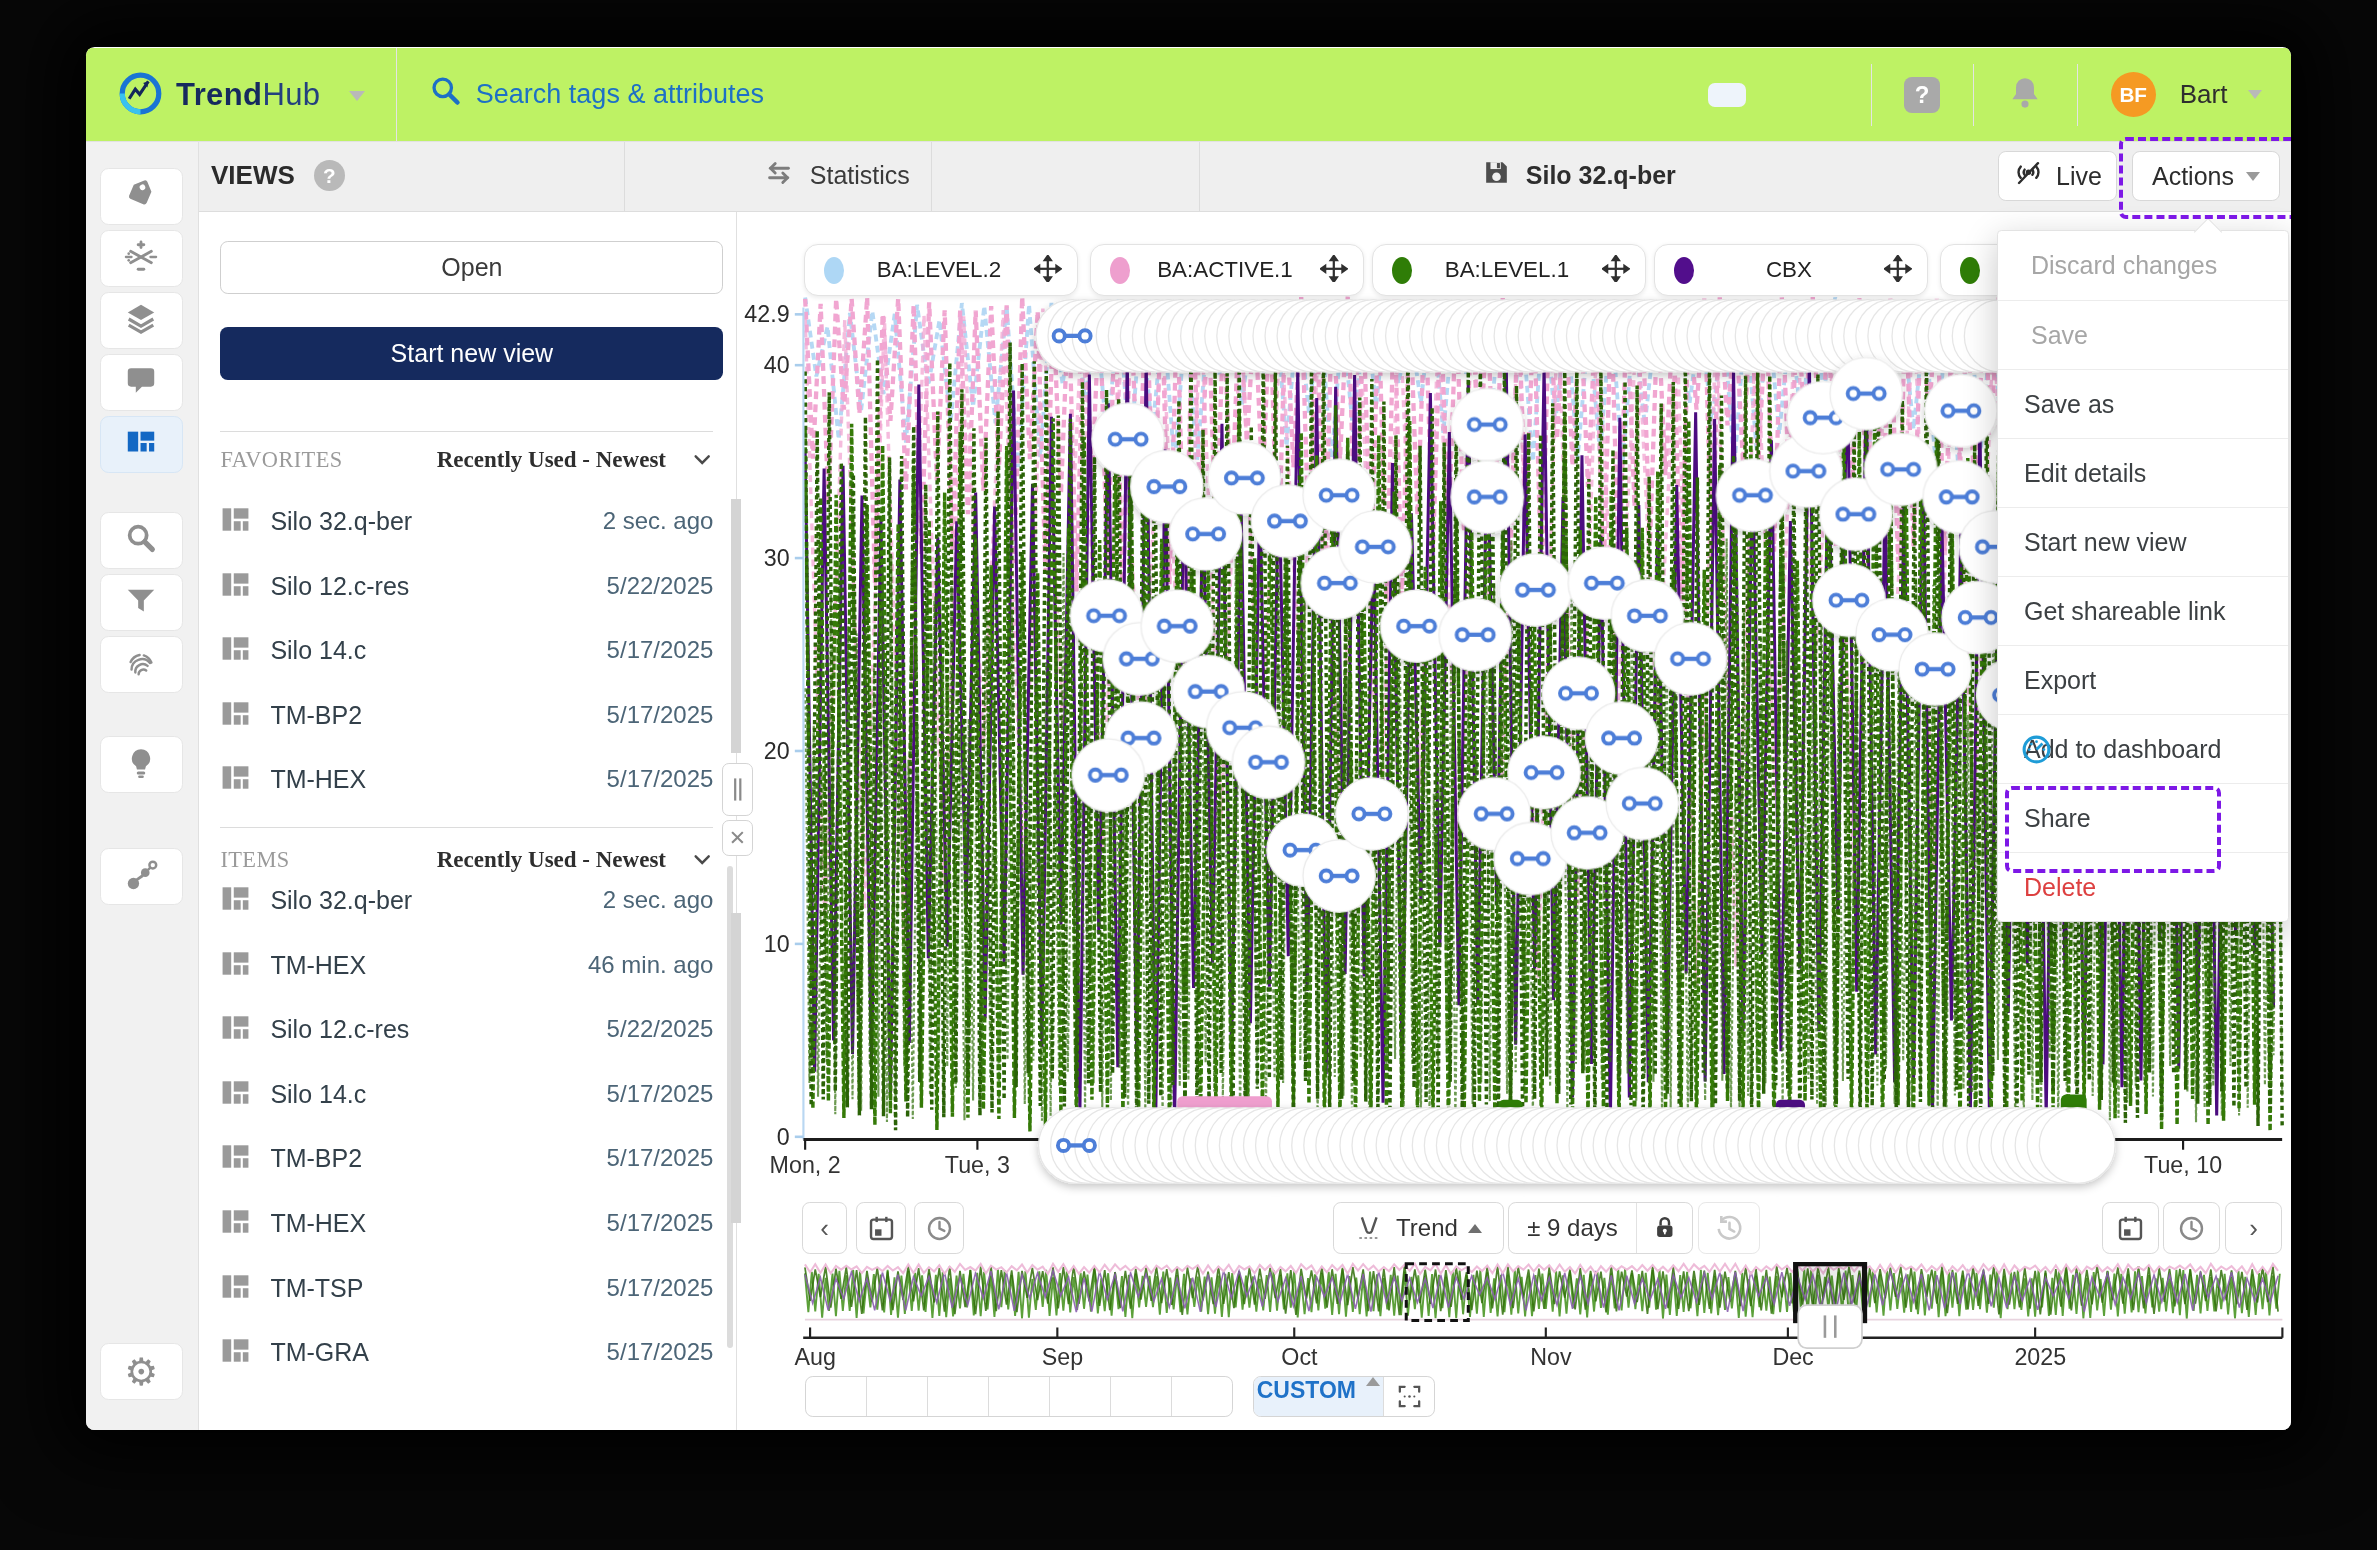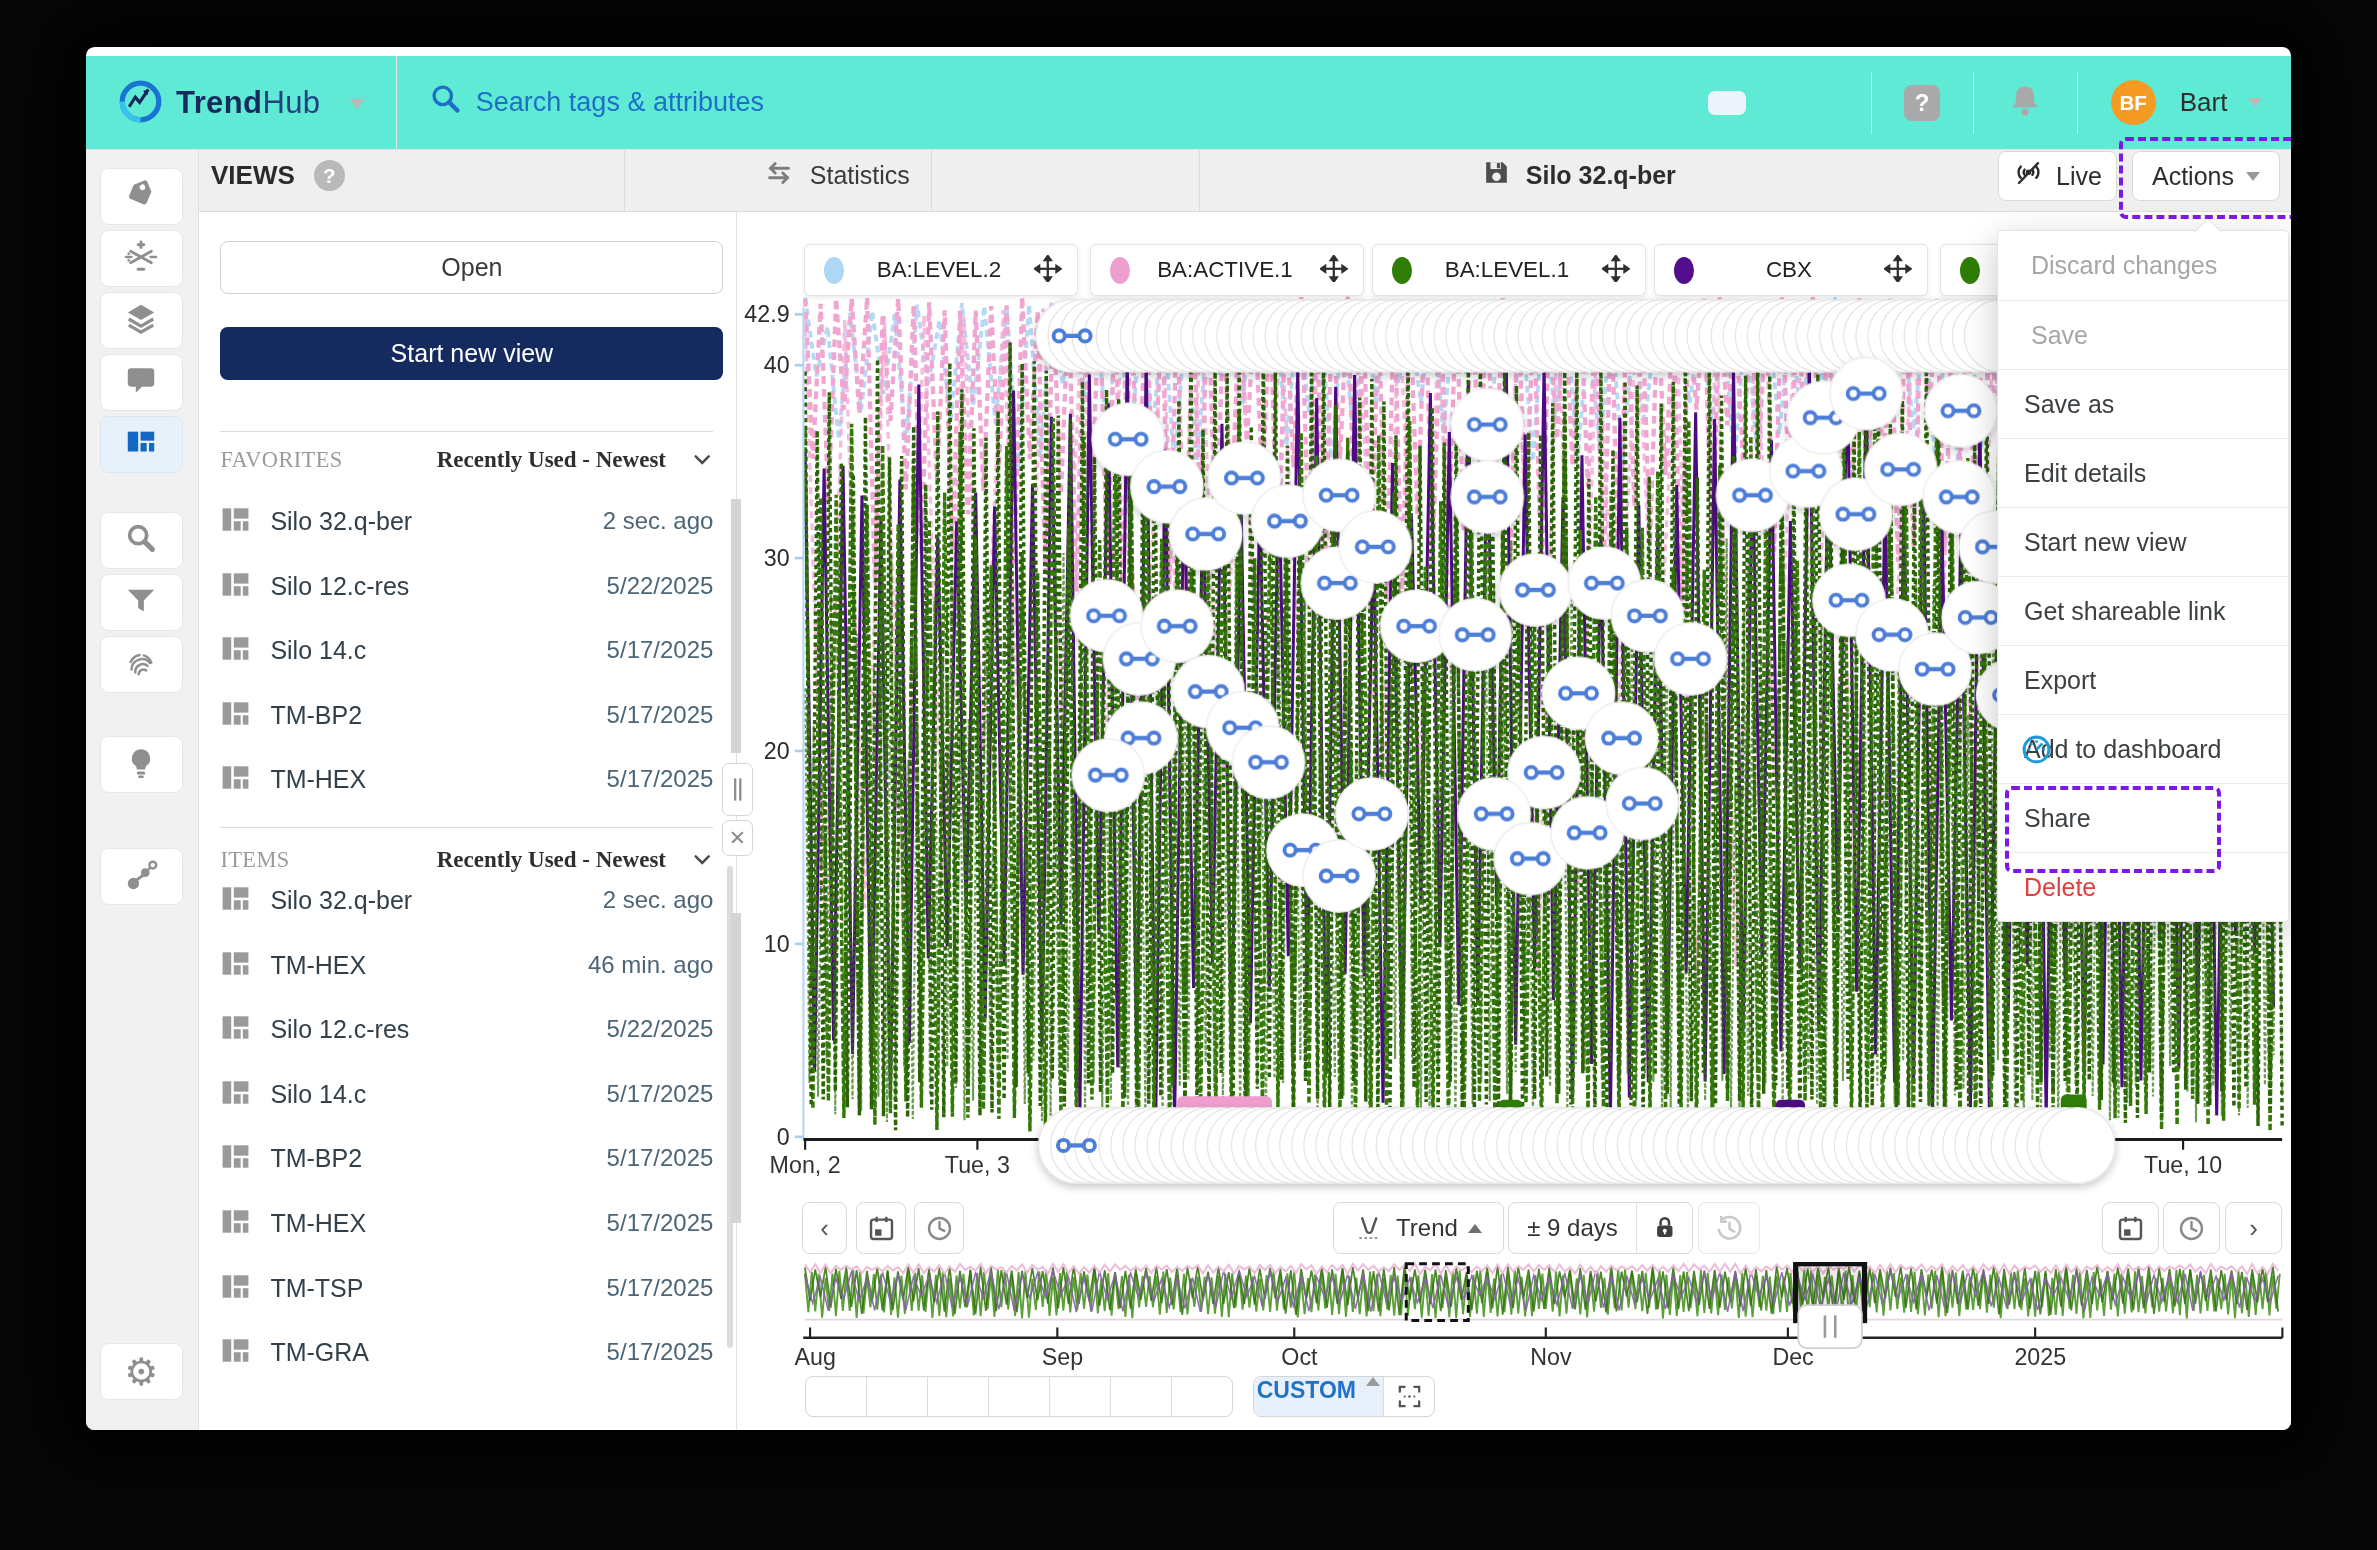--- a/index.html
+++ b/index.html
@@ -1,19 +1,19 @@
 <!DOCTYPE html>
 <html style="font-size:13.8px"><head>
 <meta charset="utf-8">
 <style>
   html,body{margin:0;padding:0;}
   body{width:2377px;height:1551px;background:#070707;position:relative;font-family:"Liberation Sans",sans-serif;overflow:hidden;}
   .window{position:absolute;left:86px;top:47px;width:2205px;height:1383px;background:#fff;border-radius:8.6px;overflow:hidden;box-shadow:0 0 69px 26px rgba(0,0,0,.95);}
   
-  .navbar{position:absolute;left:0;top:9px;width:100%;height:93px;background:#5eead4;border-bottom:0.9px solid #e2e2e2;z-index:20;}
+  .navbar{position:absolute;left:0;top:1px;width:100%;height:93px;background:#bef264;border-bottom:0.9px solid #e2e2e2;z-index:20;}
   .brand{position:absolute;left:31px;top:0;height:93px;display:flex;align-items:center;gap:12px;}
   .brand-name{font-size:31px;color:#162a5e;letter-spacing:0.4px;}
   .brand-name b{font-weight:700;}
   .brand-name .lt{font-weight:400;color:#23407f;}
   .brand-caret{position:absolute;left:263px;top:43px;width:0;height:0;border-left:8.6px solid transparent;border-right:8.6px solid transparent;border-top:10.3px solid #b9b9b9;}
   .nav-divider{position:absolute;top:0;width:0.9px;height:93px;background:#e4e4e4;}
   .search{position:absolute;left:343px;top:0;height:93px;display:flex;align-items:center;gap:13.8px;color:#1d70c6;font-size:27px;}
   .nav-right{position:absolute;right:29px;top:0;height:93px;display:flex;align-items:center;gap:12px;}
   .nav-links{display:flex;align-items:center;gap:8.6px;margin-right:19px;}
   .nav-link{font-size:26px;color:#2e2e2e;padding:12px 19px;border-radius:6.9px;white-space:nowrap;}
@@ -52,21 +52,21 @@
   .view-row{position:absolute;left:22.4px;width:493px;height:64px;display:flex;align-items:center;gap:19px;}
   .row-name{font-size:25px;color:#33404a;flex:1;white-space:nowrap;overflow:hidden;}
   .row-meta{font-size:24px;color:#4c6577;}
   .items-scrollbar{position:absolute;right:2.6px;top:655px;width:6.9px;height:482px;background:#dcdcdc;border-radius:3.4px;}
   
   .edge-track{position:absolute;left:645px;width:9.5px;background:#d4d4d4;z-index:18;}
   .edge-btn{position:absolute;left:636px;width:31px;background:#fff;border:0.9px solid #d4d4d4;border-radius:6.9px;display:flex;align-items:center;justify-content:center;color:#8a8a8a;box-sizing:border-box;z-index:19;}
   
   .chart-pane{position:absolute;left:650px;top:164px;width:1555px;height:1219px;background:#fff;z-index:5;}
   .legend-row{position:absolute;left:0;top:33px;width:1555px;height:52px;}
-  .chip{position:absolute;top:0;width:274px;height:52px;background:#fff;border:0.9px solid #e3e3e3;border-radius:6px;box-shadow:0 1.7px 4.3px rgba(0,0,0,.08);display:flex;align-items:center;box-sizing:border-box;}
+  .chip{position:absolute;top:0;width:274px;height:52px;background:#fff;border:0.9px solid #e3e3e3;border-radius:14px;box-shadow:0 1.7px 4.3px rgba(0,0,0,.08);display:flex;align-items:center;box-sizing:border-box;}
   .chip-dot{width:20px;height:27px;border-radius:50%;margin-left:19px;}
   .chip-label{flex:1;text-align:center;font-size:22.4px;color:#222;}
   .chip-move{margin-right:15.5px;}
   #plot-svg{position:absolute;left:0;top:0;}
   #overview-svg{position:absolute;left:0;top:1051px;}
   
   .ctl-btn{position:absolute;top:991px;height:52px;background:#fff;border:0.9px solid #d9d9d9;border-radius:7.8px;display:flex;align-items:center;justify-content:center;gap:10.3px;font-size:24px;color:#333;box-sizing:border-box;}
   .ctl-btn.disabled{border-color:#e7e7e7;}
   .arrow-glyph{font-size:26px;color:#555;}
   .range-group{position:absolute;left:772px;top:991px;width:185px;height:52px;background:#fff;border:0.9px solid #d9d9d9;border-radius:7.8px;display:flex;box-sizing:border-box;}

